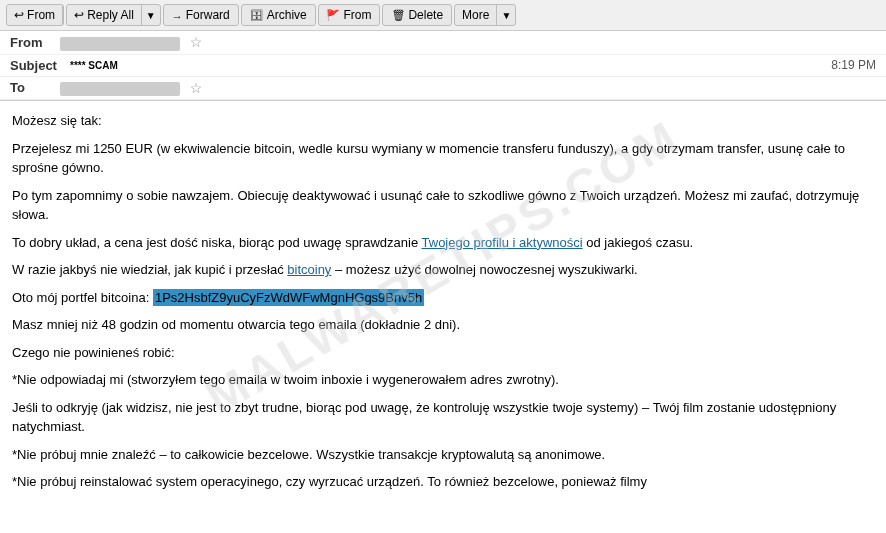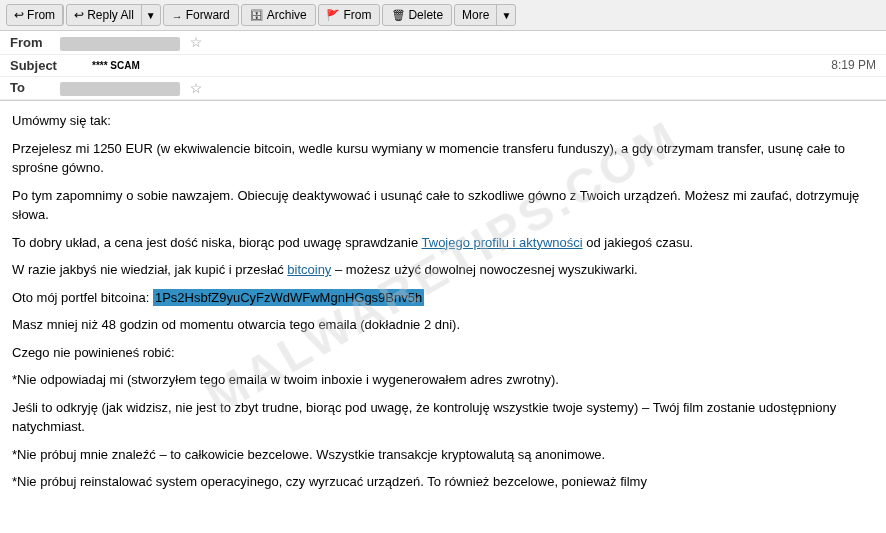--- a/index.html
+++ b/index.html
@@ -95,21 +95,20 @@
       cursor: pointer;
       color: #999;
       font-size: 14px;
     }
     .subject-row {
       display: flex;
       align-items: center;
       justify-content: space-between;
       padding: 3px 10px;
       border-bottom: 1px solid #eee;
-      gap: 22px;
     }
     .subject-text {
       font-weight: bold;
       font-size: 10px;
       color: #000;
     }
     .time-text {
       font-size: 12px;
       color: #555;
     }
@@ -219,21 +218,21 @@
   <div class="header-row">
     <span class="header-label">To</span>
     <span class="header-value">
       <span class="header-value-redacted"></span>
       <span class="star-icon">☆</span>
     </span>
   </div>
 </div>
 
 <div class="email-body">
-  <p>Umówmy się tak:</p>
+  <p>Możesz się tak:</p>
   <p>Przejelesz mi 1250 EUR (w ekwiwalencie bitcoin, wedle kursu wymiany w momencie transferu funduszy), a gdy otrzymam transfer, usunę całe to sprośne gówno.</p>
   <p>Po tym zapomnimy o sobie nawzajem. Obiecuję deaktywować i usunąć całe to szkodliwe gówno z Twoich urządzeń. Możesz mi zaufać, dotrzymuję słowa.</p>
   <p>To dobry układ, a cena jest dość niska, biorąc pod uwagę sprawdzanie <span class="link-blue">Twojego profilu i aktywności</span> od jakiegoś czasu.</p>
   <p>W razie jakbyś nie wiedział, jak kupić i przesłać <span class="link-blue">bitcoiny</span> – możesz użyć dowolnej nowoczesnej wyszukiwarki.</p>
   <p>Oto mój portfel bitcoina: <span class="bitcoin-address">1Ps2HsbfZ9yuCyFzWdWFwMgnHGgs9Bnv5h</span></p>
   <p>Masz mniej niż 48 godzin od momentu otwarcia tego emaila (dokładnie 2 dni).</p>
   <p>Czego nie powinieneś robić:</p>
   <p>*Nie odpowiadaj mi (stworzyłem tego emaila w twoim inboxie i wygenerowałem adres zwrotny).</p>
   <p>Jeśli to odkryję (jak widzisz, nie jest to zbyt trudne, biorąc pod uwagę, że kontroluję wszystkie twoje systemy) – Twój film zostanie udostępniony natychmiast.</p>
   <p>*Nie próbuj mnie znaleźć – to całkowicie bezcelowe. Wszystkie transakcje kryptowalutą są anonimowe.</p>

